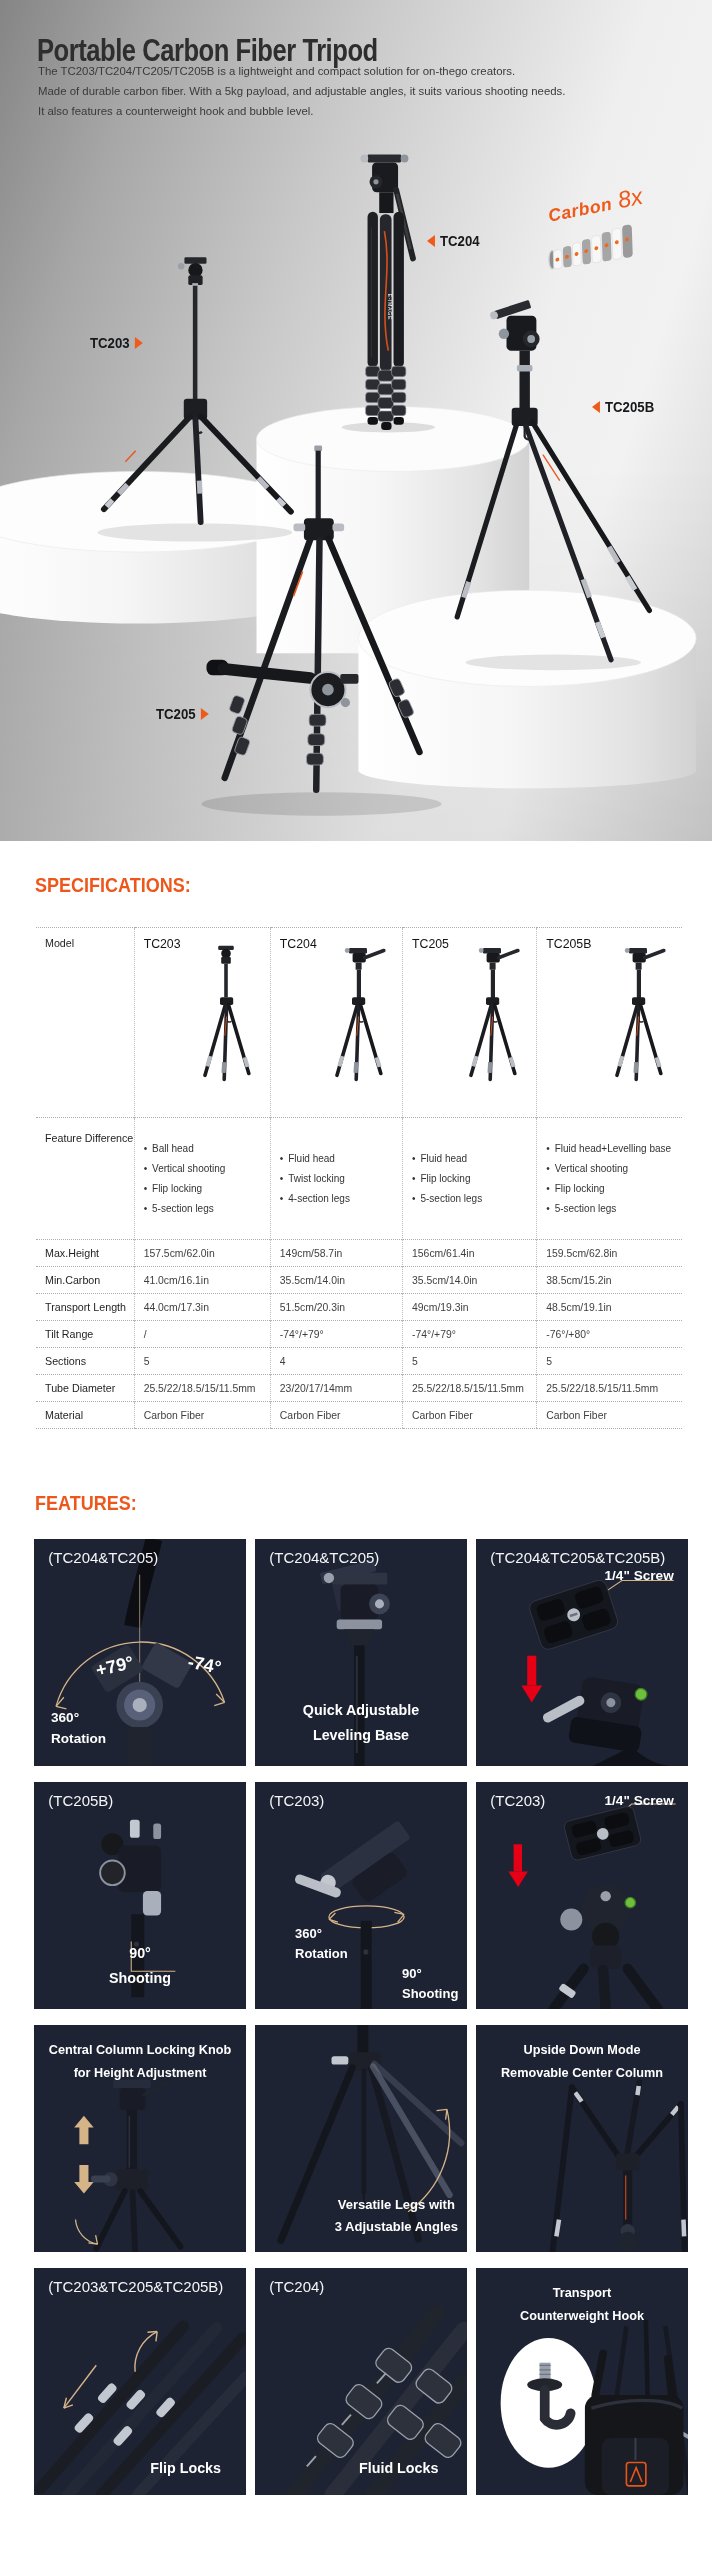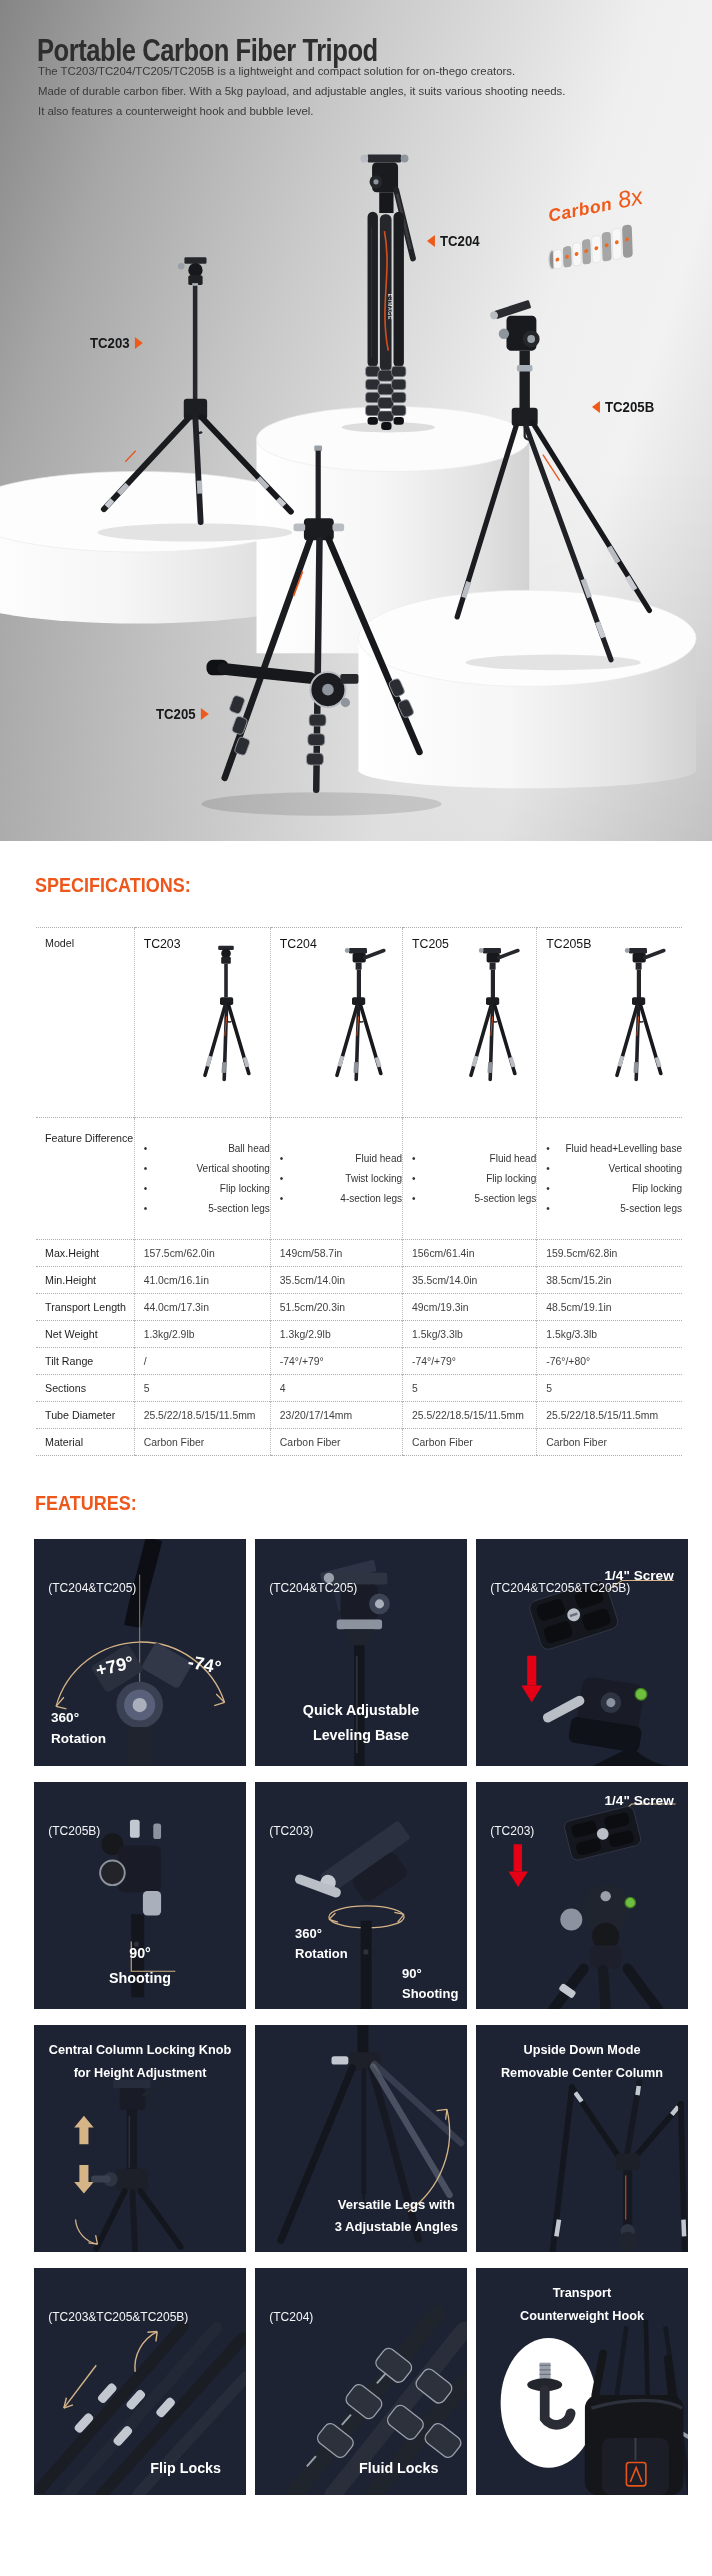--- a/index.html
+++ b/index.html
@@ -36,30 +36,30 @@
   table.specs td{border-top:0.6px dotted #adadad;vertical-align:middle;padding:0 0 0 9px;}
   table.specs td + td{border-left:0.6px dotted #bdbdbd;}
   table.specs tr.last td{border-bottom:0.6px dotted #adadad;}
   td.lbl{color:#1f1f1f;font-size:10.7px;}
   tr.row-model td{height:180px;vertical-align:top;padding-top:9px;position:relative;}
   .model-name{font-size:12.3px;color:#141414;}
   .mini{position:absolute;right:5.2px;top:11.7px;}
   tr.row-feature td{height:107px;}
   tr.row-feature td.lbl{vertical-align:top;padding-top:14.3px;}
   ul.feat{list-style:none;margin:0;padding:0;display:flex;flex-direction:column;justify-content:center;gap:9px;height:107px;}
-  ul.feat li{position:relative;padding-left:8.4px;font-size:10px;color:#333;text-align:right;}
+  ul.feat li{position:relative;padding-left:8.4px;font-size:10px;color:#333;}
   ul.feat li::before{content:"\2022";position:absolute;left:0;top:0;color:#333;}
   tr.row-s td{height:26px;}
 
   
   .fgrid{position:absolute;left:34px;top:1539px;width:655px;display:grid;
          grid-template-columns:repeat(3,212px);grid-auto-rows:227px;column-gap:9px;row-gap:16px;z-index:2;}
   .card{position:relative;background:#1d2333;overflow:hidden;}
   .card svg.art{position:absolute;left:0;top:0;}
-  .tag{position:absolute;left:14.3px;top:9.7px;color:#f4f5f7;font-size:12px;z-index:2;white-space:nowrap;margin-top:32px;}
+  .tag{position:absolute;left:14.3px;top:9.7px;color:#f4f5f7;font-size:15px;z-index:2;white-space:nowrap;}
   .cap{position:absolute;color:#ffffff;font-weight:bold;z-index:2;line-height:1.55;}
   .cap span{display:block;}
   .cap-c1{left:17px;bottom:17px;font-size:13.6px;}
   .cap-center{left:0;right:0;bottom:18px;text-align:center;font-size:14.3px;line-height:1.75;}
   .cap-callout{right:14.3px;top:26px;font-size:13.6px;}
   .cap-callout2{right:14.3px;top:7.8px;font-size:13.6px;}
   .cap-c5a{left:40px;top:142px;font-size:13px;}
   .cap-c5b{left:147px;top:182px;font-size:13px;}
   .cap-title{left:0;right:0;top:14.3px;text-align:center;font-size:12.7px;line-height:1.8;}
   .cap-c8{right:9px;bottom:14.3px;text-align:center;font-size:13px;line-height:1.7;}
@@ -375,39 +375,32 @@
           </td>
     </tr>
     <tr class="row-s">
       <td class="lbl">Max.Height</td>
       <td>157.5cm/62.0in</td>
       <td>149cm/58.7in</td>
       <td>156cm/61.4in</td>
       <td>159.5cm/62.8in</td>
     </tr>
     <tr class="row-s">
-      <td class="lbl">Min.Height</td>
+      <td class="lbl">Min.Carbon</td>
       <td>41.0cm/16.1in</td>
       <td>35.5cm/14.0in</td>
       <td>35.5cm/14.0in</td>
       <td>38.5cm/15.2in</td>
     </tr>
     <tr class="row-s">
       <td class="lbl">Transport Length</td>
       <td>44.0cm/17.3in</td>
       <td>51.5cm/20.3in</td>
       <td>49cm/19.3in</td>
       <td>48.5cm/19.1in</td>
-    </tr>
-    <tr class="row-s">
-      <td class="lbl">Net Weight</td>
-      <td>1.3kg/2.9lb</td>
-      <td>1.3kg/2.9lb</td>
-      <td>1.5kg/3.3lb</td>
-      <td>1.5kg/3.3lb</td>
     </tr>
     <tr class="row-s">
       <td class="lbl">Tilt Range</td>
       <td>/</td>
       <td>-74°/+79°</td>
       <td>-74°/+79°</td>
       <td>-76°/+80°</td>
     </tr>
     <tr class="row-s">
       <td class="lbl">Sections</td>

